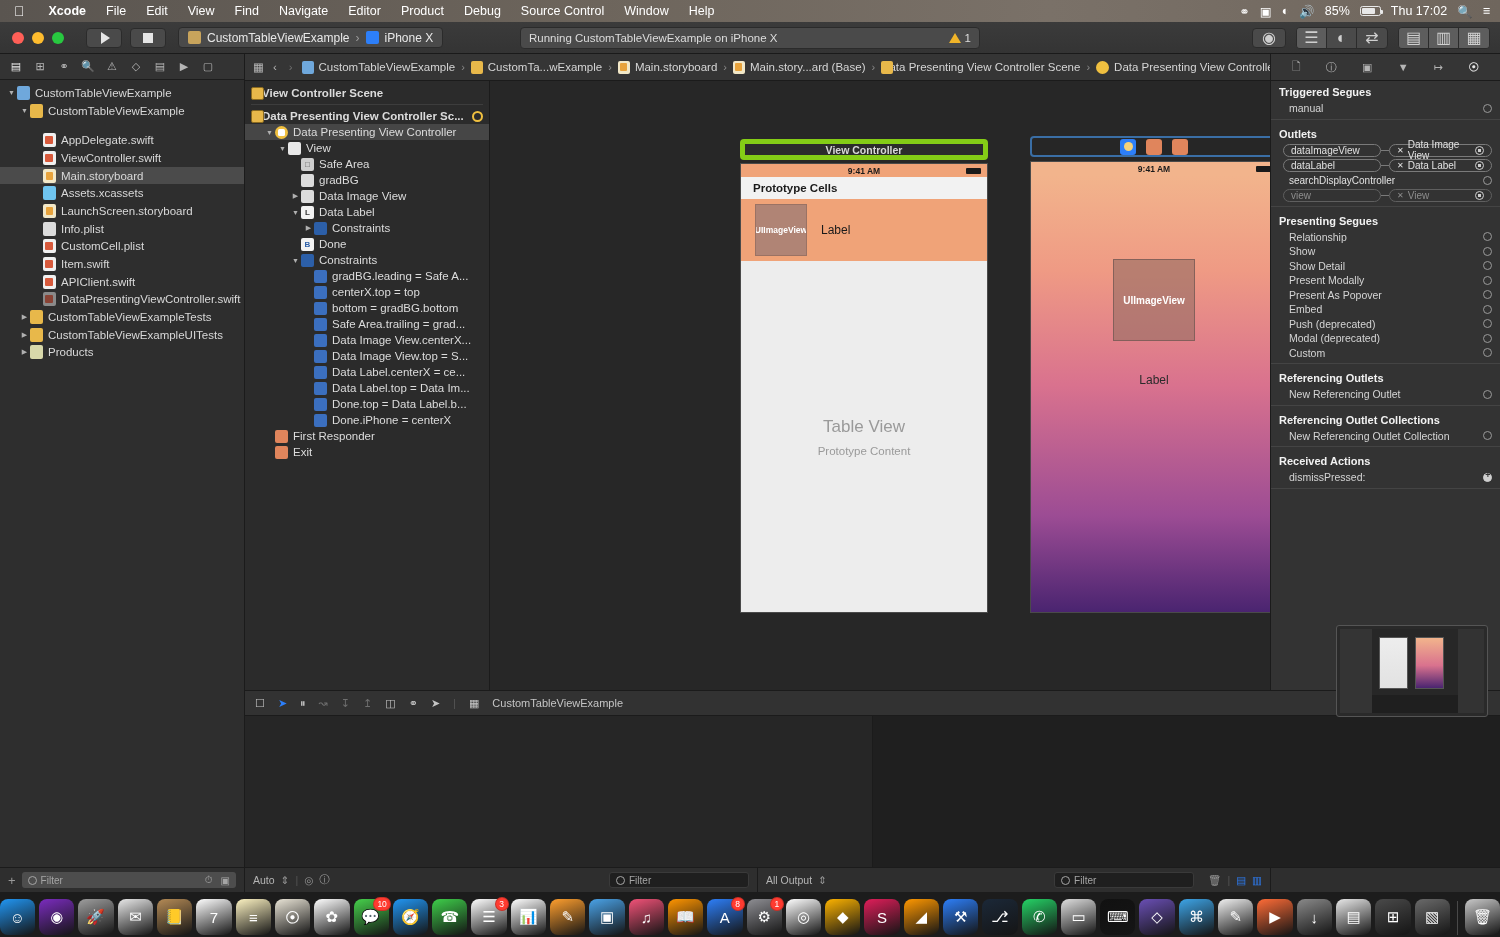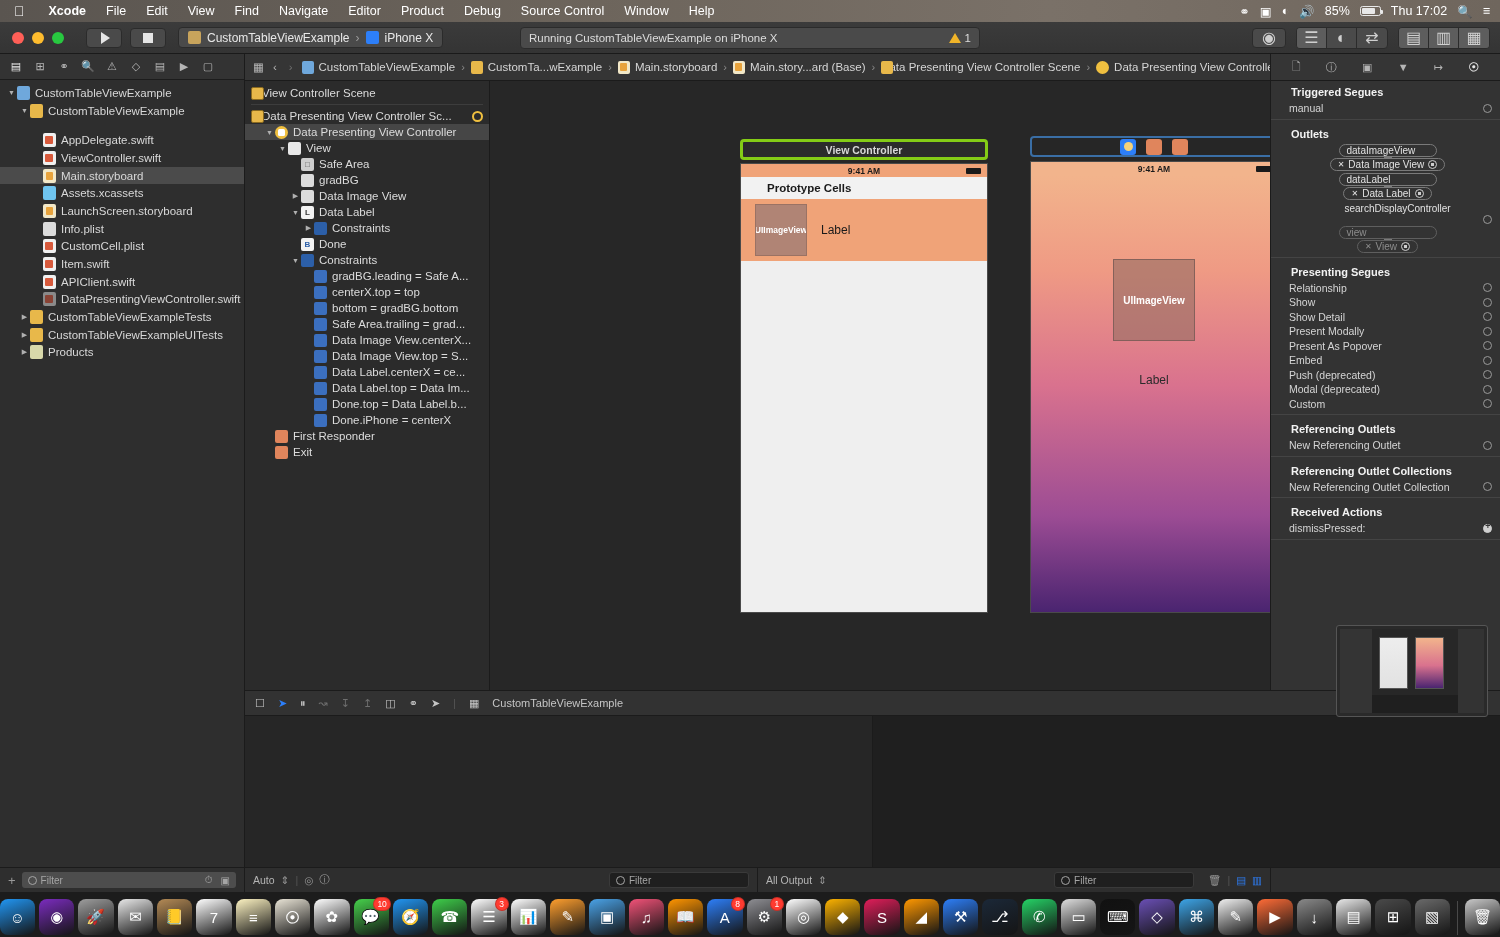--- a/index.html
+++ b/index.html
@@ -96,21 +96,21 @@
   .cic.scene{background:#e8b84a;border-radius:2px;}
   .cic.vc{width:13px;height:13px;border-radius:50%;background:#f0c040;border:2px solid #f0c040;}
   #jumpright{margin-left:auto;display:flex;align-items:center;gap:7px;color:#9a9a9a;}
 
   #editmain { flex:1; display:flex; min-height:0; }
   
   #outline { width:245px; background:#2b2b2b; border-right:1px solid #1b1b1b; display:flex; flex-direction:column; }
   #outlinetree { flex:1; font-size:11.5px; color:#dcdcdc; padding-top:4px; overflow:hidden;}
   .orow{display:flex;align-items:center;height:16px;white-space:nowrap;padding-right:6px;}
   .orow.sel{background:#464646;}
-  .orow.bold{font-weight:normal;}
+  .orow.bold{font-weight:bold;}
   .oic{width:13px;height:13px;margin-right:5px;flex:none;border-radius:2px;position:relative;
     display:flex;align-items:center;justify-content:center;font-size:8px;font-weight:bold;color:#fff;}
   .oic.scene{background:#e8b84a;border:1px solid #8a6a20;}
   .oic.vc{background:#f0c040;border-radius:50%;}
   .oic.vc i{width:7px;height:7px;background:#fff;border-radius:1.5px;display:block;}
   .oic.view{background:#e8e8e8;}
   .oic.safe{background:#cfcfcf;color:#555;}
   .oic.img{background:#dcdcdc;}
   .oic.lbl{background:#f2f2f2;color:#333;}
   .oic.btn{background:#f2f2f2;color:#2c5fa8;}
@@ -123,34 +123,34 @@
 
   
   #canvaswrap{flex:1;position:relative;background:#272727;min-width:0;overflow:hidden;}
   #canvasbar{position:absolute;left:0;right:0;bottom:0;height:26px;background:#323232;
     border-top:1px solid #1b1b1b;display:flex;align-items:center;padding:0 10px;font-size:11.5px;color:#d5d5d5;gap:9px;}
   #canvasbar .zoomgrp{margin-left:134px;display:flex;align-items:center;gap:14px;}
   #canvasbar .right{margin-left:auto;display:flex;align-items:center;gap:12px;color:#9a9a9a;}
 
   
   .scene{position:absolute;}
-  .scenebar{height:21px;background:#2b2b2b;border:3px solid #84cc16;border-radius:4px;
+  .scenebar{height:21px;background:#2b2b2b;border:5px solid #84cc16;border-radius:4px;
     display:flex;align-items:center;justify-content:center;font-size:10.5px;color:#d8d8d8;font-weight:bold;}
   .scenebar.selected{border:2px solid #3a6ea5;background:#262626;gap:10px;}
   .sbic{width:16px;height:16px;border-radius:3px;display:flex;align-items:center;justify-content:center;}
   .sbic.a{background:#2d7ff9;} .sbic.a i{width:9px;height:9px;background:#f5d27a;border-radius:50%;}
   .sbic.b{background:#e0855c;border-radius:3px;}
   .sbic.c{background:#e0855c;border-radius:3px;}
   .devframe{border:1px solid #4a4a4a;background:#efefef;overflow:hidden;position:relative;}
   .statrow{height:13px;display:flex;align-items:center;justify-content:center;font-size:8.5px;font-weight:bold;color:#1a1a1a;position:relative;}
   .statrow .bt{position:absolute;right:6px;top:4px;width:15px;height:6px;background:#1a1a1a;border-radius:1px;}
 
   
   #sc1head{height:22px;background:#f2f2f2;display:flex;align-items:center;
-    padding-left:26px;font-size:11.5px;font-weight:bold;color:#1a1a1a;}
+    padding-left:12px;font-size:11.5px;font-weight:bold;color:#1a1a1a;}
   #sc1cell{height:62px;background:#f0a378;display:flex;align-items:center;padding-left:14px;gap:14px;}
   #sc1img{width:52px;height:52px;background:#b08475;border:1px solid #9a7264;
     display:flex;align-items:center;justify-content:center;font-size:8.5px;font-weight:bold;color:#fff;overflow:hidden;}
   #sc1lbl{font-size:12px;color:#1a1a1a;}
   #sc1body{flex:1;background:#ededed;display:flex;flex-direction:column;align-items:center;justify-content:center;gap:8px;}
   #sc1body .big{font-size:17px;color:#9a9a9a;}
   #sc1body .sml{font-size:11.5px;color:#9a9a9a;}
 
   
   #sc2grad{flex:1;background:linear-gradient(to bottom,#f2b48c 0%,#ef9a84 22%,#d9728e 48%,#9c4c94 78%,#4a2470 100%);
@@ -158,29 +158,29 @@
   #sc2img{width:82px;height:82px;background:rgba(150,110,100,.62);border:1px solid rgba(120,90,85,.8);
     display:flex;align-items:center;justify-content:center;font-size:10px;font-weight:bold;color:#fff;margin-top:84px;}
   #sc2lbl{margin-top:32px;font-size:12px;color:#2a2a2a;}
 
   
   #insp{width:230px;background:#333;border-left:1px solid #1b1b1b;display:flex;flex-direction:column;}
   #inspicons{height:27px;background:#353535;border-bottom:1px solid #1b1b1b;
     display:flex;align-items:center;justify-content:space-around;padding:0 8px;color:#b5b5b5;font-size:11px;}
   #inspicons .ii.on{color:#e8e8e8;}
   #inspbody{flex:1;overflow:hidden;font-size:10.5px;color:#dcdcdc;}
-  .ihead{font-weight:bold;font-size:11px;color:#f2f2f2;padding:5px 2px 3px 8px;margin-left:12px;}
+  .ihead{font-weight:bold;font-size:11px;color:#f2f2f2;padding:5px 2px 3px 8px;}
   .irow{display:flex;align-items:center;height:14.5px;padding:0 8px 0 18px;gap:6px;}
   .irow .nm{color:#d5d5d5;}
   .circ{width:9px;height:9px;border-radius:50%;border:1.2px solid #9a9a9a;margin-left:auto;flex:none;}
   .circ.fill{border-color:#cfcfcf;background:radial-gradient(circle,#cfcfcf 0 35%,transparent 36%);}
   .circ.plus{border-color:#cfcfcf;background:#cfcfcf;position:relative;}
   .circ.plus:after{content:"+";position:absolute;left:1.2px;top:-4.2px;color:#333;font-size:9px;font-weight:bold;}
   .hr{height:1px;background:#444;margin:3px 0;}
-  .pillrow{display:flex;align-items:center;padding:1px 8px 1px 12px;gap:0;flex-direction:column;}
+  .pillrow{display:flex;align-items:center;padding:1px 8px 1px 12px;gap:0;}
   .pill{height:13px;border:1px solid #7a7a7a;border-radius:7px;display:flex;align-items:center;
     padding:0 7px;font-size:10px;color:#e2e2e2;}
   .pill.left{width:98px;}
   .pill.right{flex:1;gap:4px;}
   .pill.dim{color:#8d8d8d;border-color:#5f5f5f;}
   .connline{width:8px;height:1px;background:#7a7a7a;}
 
   
   #debugarea{position:absolute;left:245px;right:0;bottom:0;height:202px;background:#262626;
     border-top:1px solid #1b1b1b;display:flex;flex-direction:column;}
@@ -572,20 +572,24 @@
                 <span class="bt"></span>
               </div>
               <div id="sc1head">
                 <span>Prototype Cells</span>
               </div>
               <div id="sc1cell">
                 <div id="sc1img">
                   <span>UIImageView</span>
                 </div>
                 <div id="sc1lbl">Label</div>
+              </div>
+              <div id="sc1body">
+                <div class="big">Table View</div>
+                <div class="sml">Prototype Content</div>
               </div>
             </div>
           </div>
 
           <div class="scene" style="left:540px;top:55px;width:248px;height:478px;">
             <div class="scenebar selected">
               <span class="sbic a">
                   <i></i>
                 </span>
               <span class="sbic b"></span>

